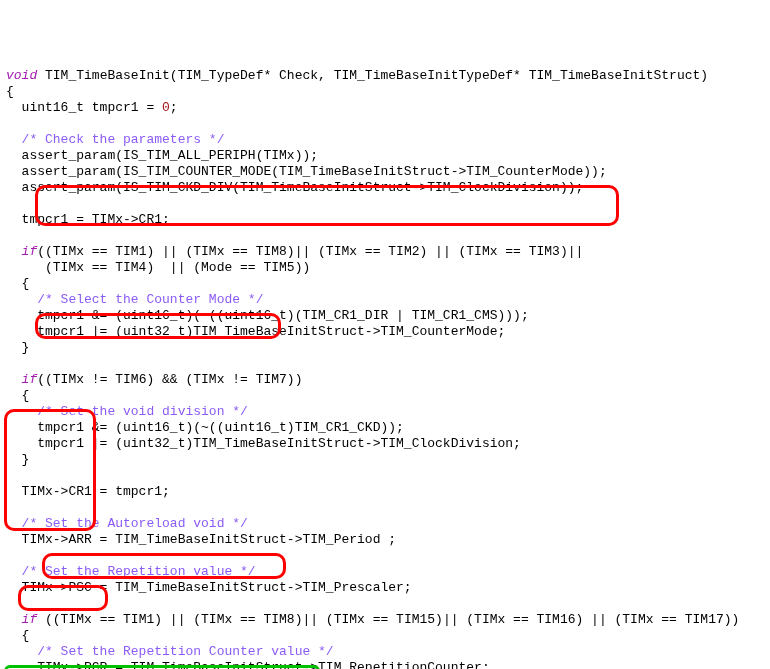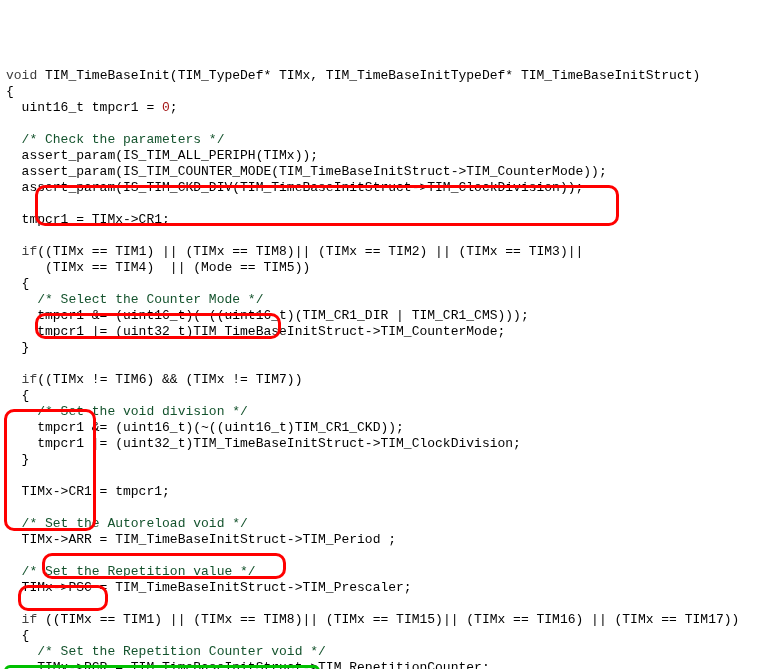--- a/index.html
+++ b/index.html
@@ -6,42 +6,42 @@
       font-family: "Consolas", "Courier New", monospace;
       font-size: 13px;
       line-height: 16px;
       background: #fff;
       margin: 0;
       padding: 4px 6px;
       color: #000;
       white-space: pre;
       position: relative;
     }
-    .kw { color: #404040; }
-    .cm { color: #14532d; }
+    .kw { color: #a21caf; font-style: italic; }
+    .cm { color: #8b5cf6; }
     .num { color: #a31515; }
     .box-red {
       position: absolute;
       border: 3px solid #ff0000;
       border-radius: 10px;
       pointer-events: none;
     }
     .box-green {
       position: absolute;
       border: 3px solid #00c000;
       border-radius: 6px;
       pointer-events: none;
     }
   </style>
 </head>
 <body>
 
 
 
-<span class="kw">void</span><span> TIM_TimeBaseInit(TIM_TypeDef* TIMx, TIM_TimeBaseInitTypeDef* TIM_TimeBaseInitStruct)</span>
+<span class="kw">void</span><span> TIM_TimeBaseInit(TIM_TypeDef* Check, TIM_TimeBaseInitTypeDef* TIM_TimeBaseInitStruct)</span>
 <span>{</span>
 <span>  uint16_t tmpcr1 = </span><span class="num">0</span><span>;</span>
 <span></span>
 <span class="cm">  /* Check the parameters */</span>
 <span>  assert_param(IS_TIM_ALL_PERIPH(TIMx));</span>
 <span>  assert_param(IS_TIM_COUNTER_MODE(TIM_TimeBaseInitStruct-&gt;TIM_CounterMode));</span>
 <span>  assert_param(IS_TIM_CKD_DIV(TIM_TimeBaseInitStruct-&gt;TIM_ClockDivision));</span>
 <span></span>
 <span>  tmpcr1 = TIMx-&gt;CR1;</span>
 <span></span>
@@ -63,21 +63,21 @@
 <span>  TIMx-&gt;CR1 = tmpcr1;</span>
 <span></span>
 <span class="cm">  /* Set the Autoreload void */</span>
 <span>  TIMx-&gt;ARR = TIM_TimeBaseInitStruct-&gt;TIM_Period ;</span>
 <span></span>
 <span class="cm">  /* Set the Repetition value */</span>
 <span>  TIMx-&gt;PSC = TIM_TimeBaseInitStruct-&gt;TIM_Prescaler;</span>
 <span></span>
 <span class="kw">  if</span><span> ((TIMx == TIM1) || (TIMx == TIM8)|| (TIMx == TIM15)|| (TIMx == TIM16) || (TIMx == TIM17))</span>
 <span>  {</span>
-<span class="cm">    /* Set the Repetition Counter void */</span>
+<span class="cm">    /* Set the Repetition Counter value */</span>
 <span>    TIMx-&gt;RCR = TIM_TimeBaseInitStruct-&gt;TIM_RepetitionCounter;</span>
 
 <span></span>
 
 
 
 
 
 <div class="box-red" style="left:35px; top:185px; width:578px; height:35px;"></div>
 <div class="box-red" style="left:35px; top:313px; width:240px; height:20px;"></div>

